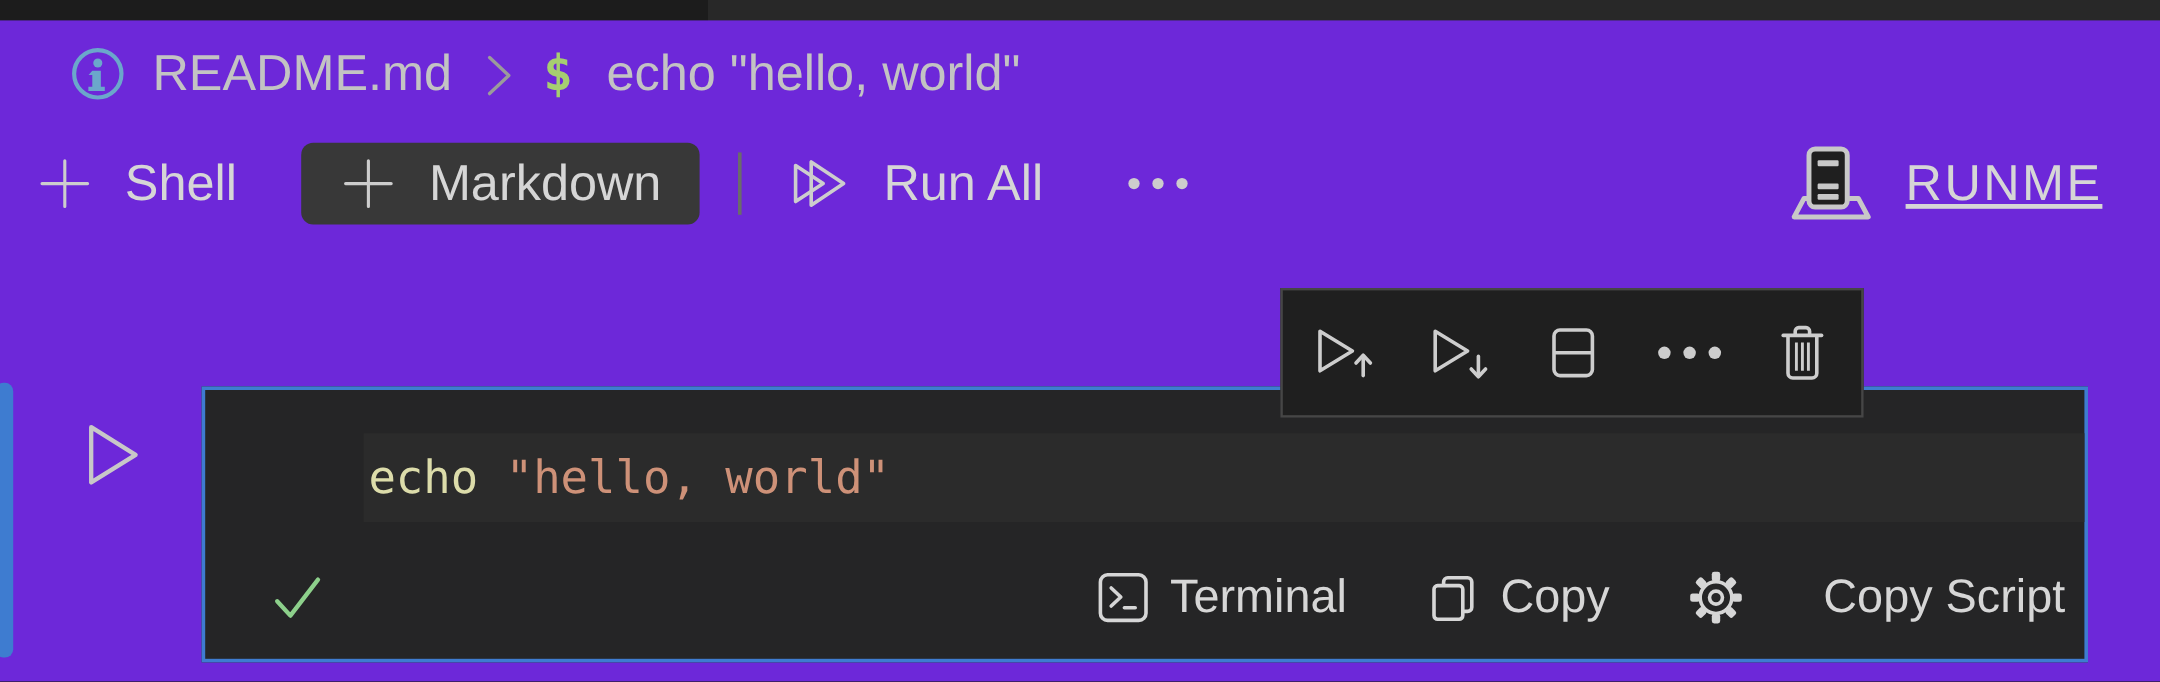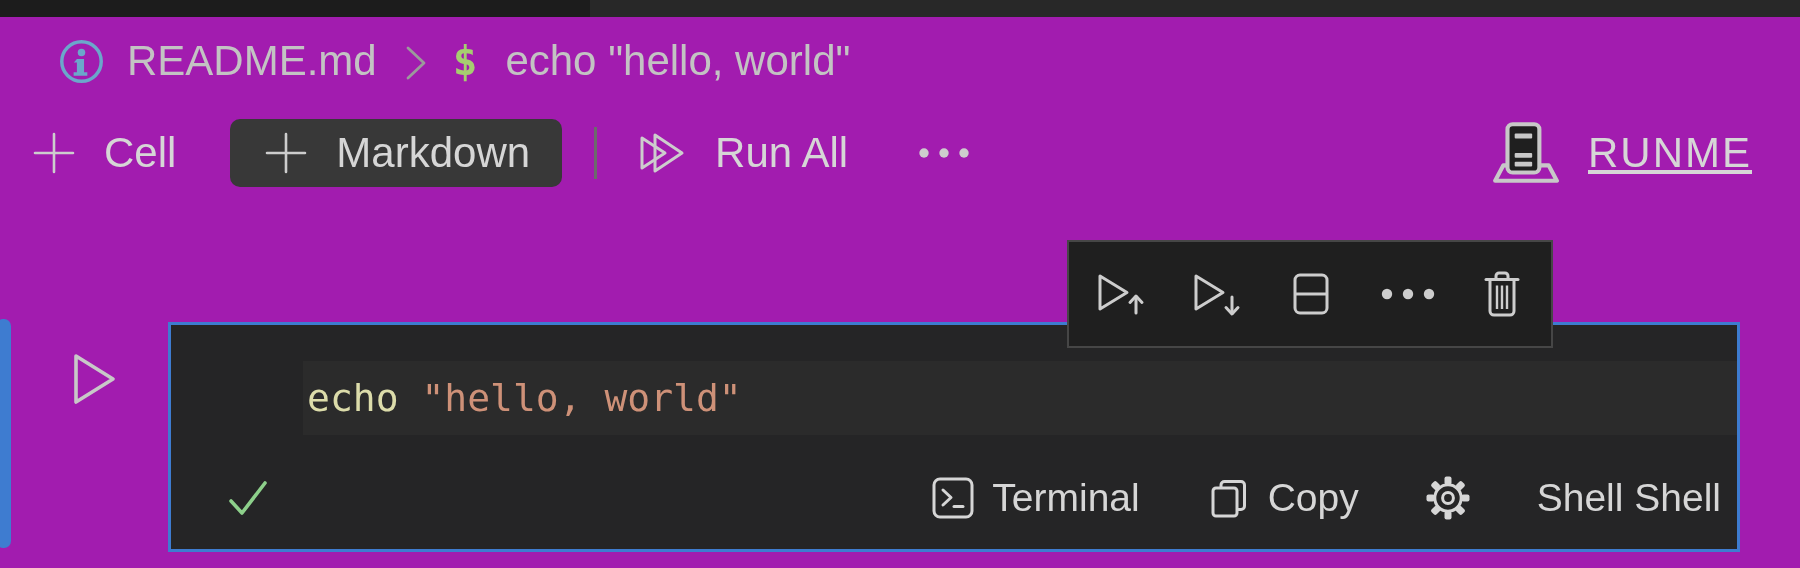--- a/index.html
+++ b/index.html
@@ -1,19 +1,19 @@
 <!DOCTYPE html>
 <html><head>
 <meta charset="utf-8">
 <style>
   * { box-sizing: border-box; }
   html,body { margin:0; padding:0; background:#1f1f1f; }
   .screen {
     position:relative; width:1800px; height:568px; overflow:hidden;
-    background:#a21caf; font-family:"Liberation Sans", sans-serif;
+    background:#6d28d9; font-family:"Liberation Sans", sans-serif;
     -webkit-font-smoothing:antialiased;
   }
   
   .tab-left  { position:absolute; left:0; top:0; width:590px; height:17px; background:#1c1c1c; }
   .tab-right { position:absolute; left:590px; top:0; right:0; height:17px; background:#282828; }
 
   
   .breadcrumb { position:absolute; left:58px; top:32px; height:58px; display:flex; align-items:center; font-size:42px; color:#c3c3c3; }
   .bc-icon { display:flex; margin-right:22px; }
   .bc-sep  { display:flex; margin:4px 24px 0 26px; }
@@ -85,21 +85,21 @@
     <span class="bc-cmd">echo "hello, world"</span>
   </div>
 
   <div class="nb-toolbar">
     <button class="btn btn-code">
       <span class="ic">
         <svg width="48" height="48" viewBox="0 0 48 48">
             <path d="M24,5 V43 M5,24 H43" stroke="#cdcdcd" stroke-width="2.6" stroke-linecap="round"></path>
           </svg>
       </span>
-      <span>Cell</span>
+      <span>Shell</span>
     </button>
 
     <button class="btn btn-md">
       <span class="ic">
         <svg width="48" height="48" viewBox="0 0 48 48">
             <path d="M24,5 V43 M5,24 H43" stroke="#cdcdcd" stroke-width="2.6" stroke-linecap="round"></path>
           </svg>
       </span>
       <span>Markdown</span>
     </button>
@@ -200,21 +200,21 @@
                 <rect x="19.5" y="1.5" width="7" height="8" rx="2" transform="rotate(270 23 23)"></rect>
                 <rect x="19.5" y="1.5" width="7" height="8" rx="2" transform="rotate(315 23 23)"></rect>
               </g>
               <circle cx="23" cy="23" r="13.2" fill="none" stroke="#d6d6d6" stroke-width="3"></circle>
               <circle cx="23" cy="23" r="5.4" fill="none" stroke="#d6d6d6" stroke-width="3"></circle>
             </svg>
           </span>
         </button>
 
         <button class="status-item">
-          <span>Shell Shell</span>
+          <span>Copy Script</span>
         </button>
       </div>
     </div>
   </div>
 
   <div class="cell-toolbar">
     <button class="ct-btn">
       <span>
         <svg width="52" height="50" viewBox="0 0 52 50">
           <polygon points="5,7 32,23.5 5,40" fill="none" stroke="#cdcdcd" stroke-width="3" stroke-linejoin="round"></polygon>

